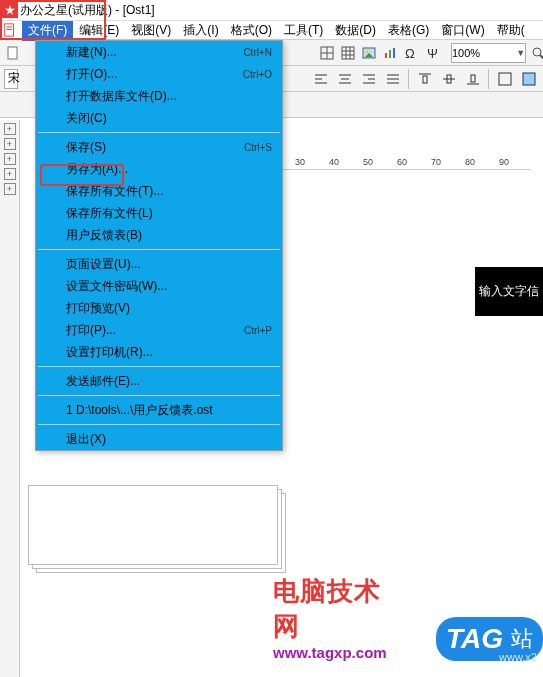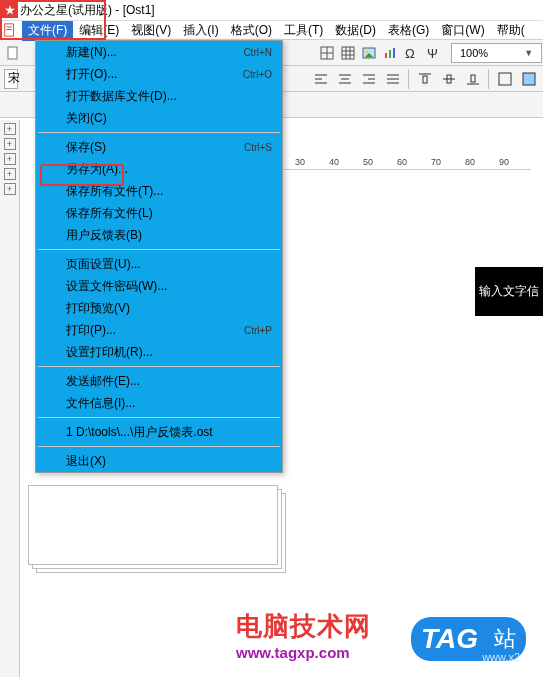--- a/index.html
+++ b/index.html
@@ -13,21 +13,21 @@
 .menubar { height:19px; background:#fff; display:flex; align-items:center; padding:0 2px; border-bottom:1px solid #d0d0d0; }
 .menubar .docicon { width:16px; height:16px; margin-right:4px; display:inline-flex; align-items:center; justify-content:center; }
 .menubar .docicon svg { width:14px; height:14px; }
 .menubar .mitem { padding:2px 6px; font-size:12px; cursor:default; white-space:nowrap; }
 .menubar .mitem.active { background:#2e6fd0; color:#fff; }
 
 .toolbar { height:26px; background:#f4f4f4; border-bottom:1px solid #c9c9c9; display:flex; align-items:center; padding:0 4px; gap:3px; }
 .toolbar .tbtn { width:22px; height:22px; border:1px solid transparent; display:flex; align-items:center; justify-content:center; background:transparent; }
 .toolbar .tbtn svg { width:16px; height:16px; }
 .toolbar .sep { width:1px; height:20px; background:#c0c0c0; margin:0 2px; }
-.toolbar .combo { height:20px; border:1px solid #aaa; background:#fff; font-size:11px; display:flex; align-items:center; padding:0 8px;gap:32px; }
+.toolbar .combo { height:20px; border:1px solid #aaa; background:#fff; font-size:11px; display:flex; align-items:center; padding:0 0;gap:32px; }
 .toolbar .combo .dd { margin-left:4px; font-size:9px; color:#555; }
 
 .toolbar2 { height:26px; background:#f4f4f4; border-bottom:1px solid #c9c9c9; display:flex; align-items:center; padding:0 4px; gap:3px; }
 .toolbar2 .fontbox { width:14px; height:20px; border:1px solid #aaa; background:#fff; padding:0 3px; font-size:12px; display:flex; align-items:center; }
 .toolbar2 .tbtn { width:22px; height:22px; display:flex; align-items:center; justify-content:center; }
 .toolbar2 .tbtn svg { width:16px; height:16px; }
 .toolbar2 .sep { width:1px; height:20px; background:#c0c0c0; margin:0 2px; }
 
 .toolbar3 { height:26px; background:#f4f4f4; border-bottom:1px solid #c9c9c9; padding:0 4px; }
 
@@ -47,24 +47,24 @@
 .editorwrap { position:absolute; left:283px; top:172px; right:0; bottom:0; background:#fff; }
 .placeholder { position:absolute; right:0; top:95px; background:#000; color:#fff; font-size:12px; padding:16px 4px; }
 
 .pagestack { position:absolute; left:28px; top:485px; width:254px; height:100px; }
 .pagestack .pg { position:absolute; border:1px solid #bbb; background:#fff; }
 .pagestack .pg.a { left:0; top:0; width:250px; height:80px; }
 .pagestack .pg.b { left:4px; top:4px; width:250px; height:80px; }
 .pagestack .pg.c { left:8px; top:8px; width:250px; height:80px; }
 
 .watermark { position:absolute; left:236px; bottom:16px; display:flex; align-items:flex-end; gap:6px; }
-.watermark .txt { display:flex; flex-direction:column; align-items:flex-start; }
+.watermark .txt { display:flex; flex-direction:column; align-items:flex-start;margin-left:37px; }
 .watermark .txt .line1 { font-size:26px; font-weight:bold; color:#e53935; letter-spacing:1px; }
 .watermark .txt .line2 { font-size:15px; color:#a21caf; font-weight:bold; }
-.watermark .tagbadge { background:#1e88e5; color:#fff; border-radius:20px; padding:6px 10px; display:flex; align-items:center; gap:16px;margin-left:34px; }
+.watermark .tagbadge { background:#1e88e5; color:#fff; border-radius:20px; padding:6px 10px; display:flex; align-items:center; gap:8px;margin-left:34px; }
 .watermark .tagbadge .big { font-size:28px; font-weight:bold; font-style:italic; }
 .watermark .tagbadge .zh { font-size:22px; color:#fff; }
 .watermark .url2 { position:absolute; right:6px; bottom:-2px; font-size:11px; color:#cfe6ff; }
 </style>
 </head>
 <body>
 
 <div class="title-redbox"></div>
 
 <div class="titlebar">
@@ -274,23 +274,20 @@
       <span>打印(P)...</span>
       <span class="shortcut">Ctrl+P</span>
     </div>
   <div class="row">
       <span>设置打印机(R)...</span>
     </div>
   <div class="divider"></div>
   <div class="row">
       <span>发送邮件(E)...</span>
     </div>
-  <div class="row">
-      <span>文件信息(I)...</span>
-    </div>
   <div class="divider"></div>
   <div class="row">
       <span>1 D:\tools\...\用户反馈表.ost</span>
     </div>
   <div class="divider"></div>
   <div class="row">
       <span>退出(X)</span>
     </div>
 </div>
 

